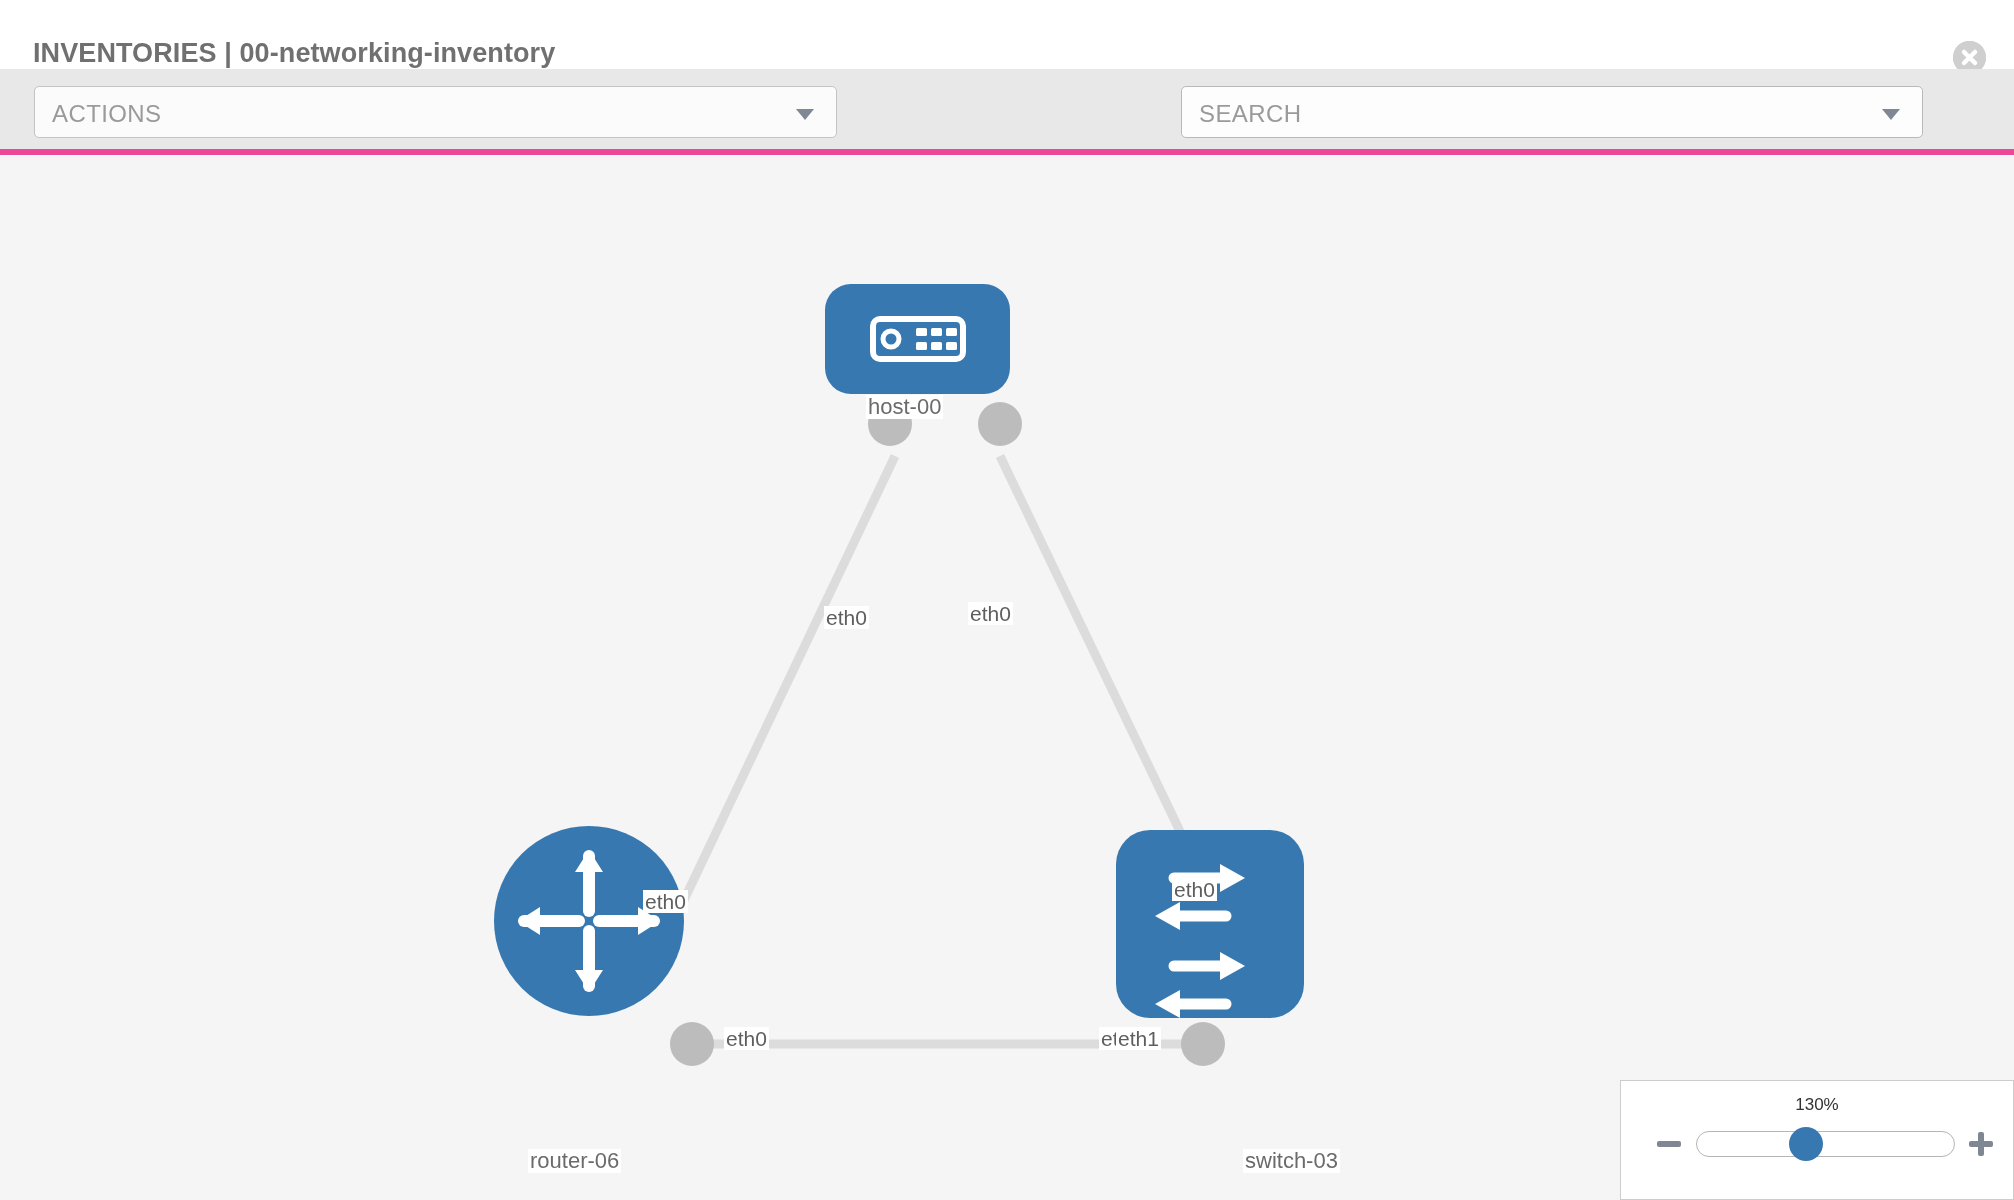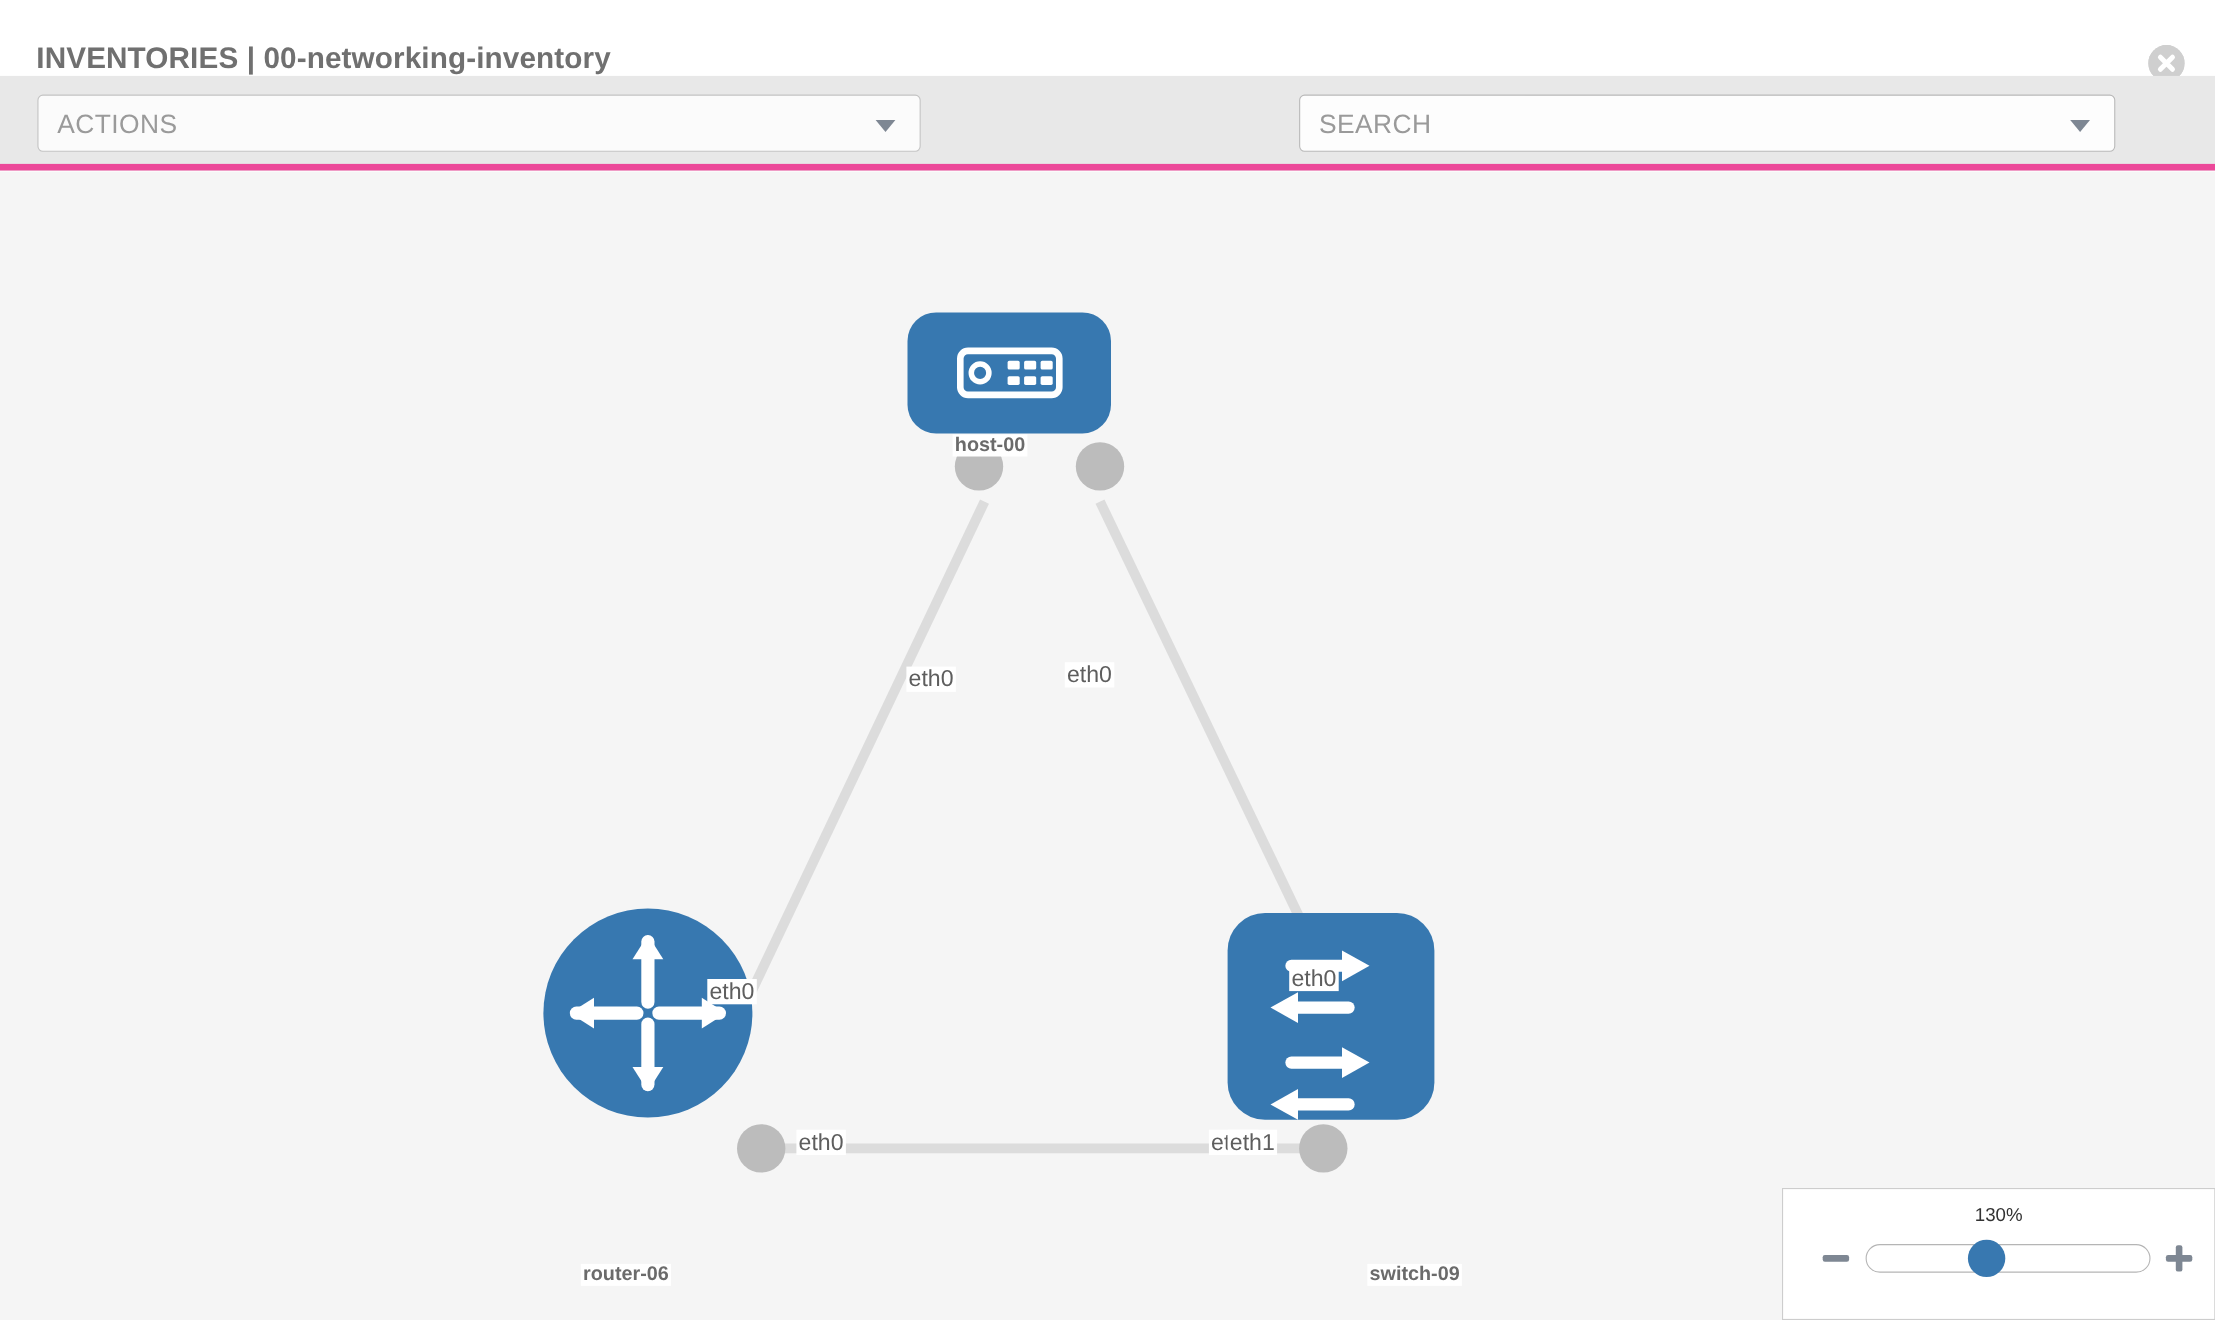--- a/index.html
+++ b/index.html
@@ -116,25 +116,24 @@
     height: 1044px;
     background: #f5f5f5;
     overflow: hidden;
   }
   #topology { position: absolute; left: 0; top: 0; }
 
   .node-label {
     position: absolute;
     background: #ffffff;
     color: #6b6b6b;
-    font-size: 18px;
+    font-size: 22px;
     white-space: nowrap;
     padding: 0 2px;
     line-height: 1.1;
-    font-weight: bold;
   }
   .iface-label {
     position: absolute;
     background: #ffffff;
     color: #5e5e5e;
     font-size: 21px;
     white-space: nowrap;
     padding: 0 2px;
     line-height: 1.1;
   }
@@ -290,21 +289,21 @@
           <path d="M1245 722 L1220 736 L1220 708 Z"></path>
           <path d="M1155 760 L1180 746 L1180 774 Z"></path>
           <path d="M1245 810 L1220 824 L1220 796 Z"></path>
           <path d="M1155 848 L1180 834 L1180 862 Z"></path>
         </g>
       </g>
     </svg>
 
     <div class="node-label" style="left:866px; top:239px;">host-00</div>
     <div class="node-label" style="left:528px; top:993px;">router-06</div>
-    <div class="node-label" style="left:1243px; top:993px;">switch-09</div>
+    <div class="node-label" style="left:1243px; top:993px;">switch-03</div>
 
     <div class="iface-label" style="left:824px; top:450px;">eth0</div>
     <div class="iface-label" style="left:968px; top:446px;">eth0</div>
     <div class="iface-label" style="left:643px; top:734px;">eth0</div>
     <div class="iface-label" style="left:1172px; top:722px;">eth0</div>
     <div class="iface-label" style="left:724px; top:871px;">eth0</div>
     <div class="iface-label" style="left:1099px; top:871px;">eth0</div>
     <div class="iface-label" style="left:1116px; top:871px;">eth1</div>
   </div>
 

